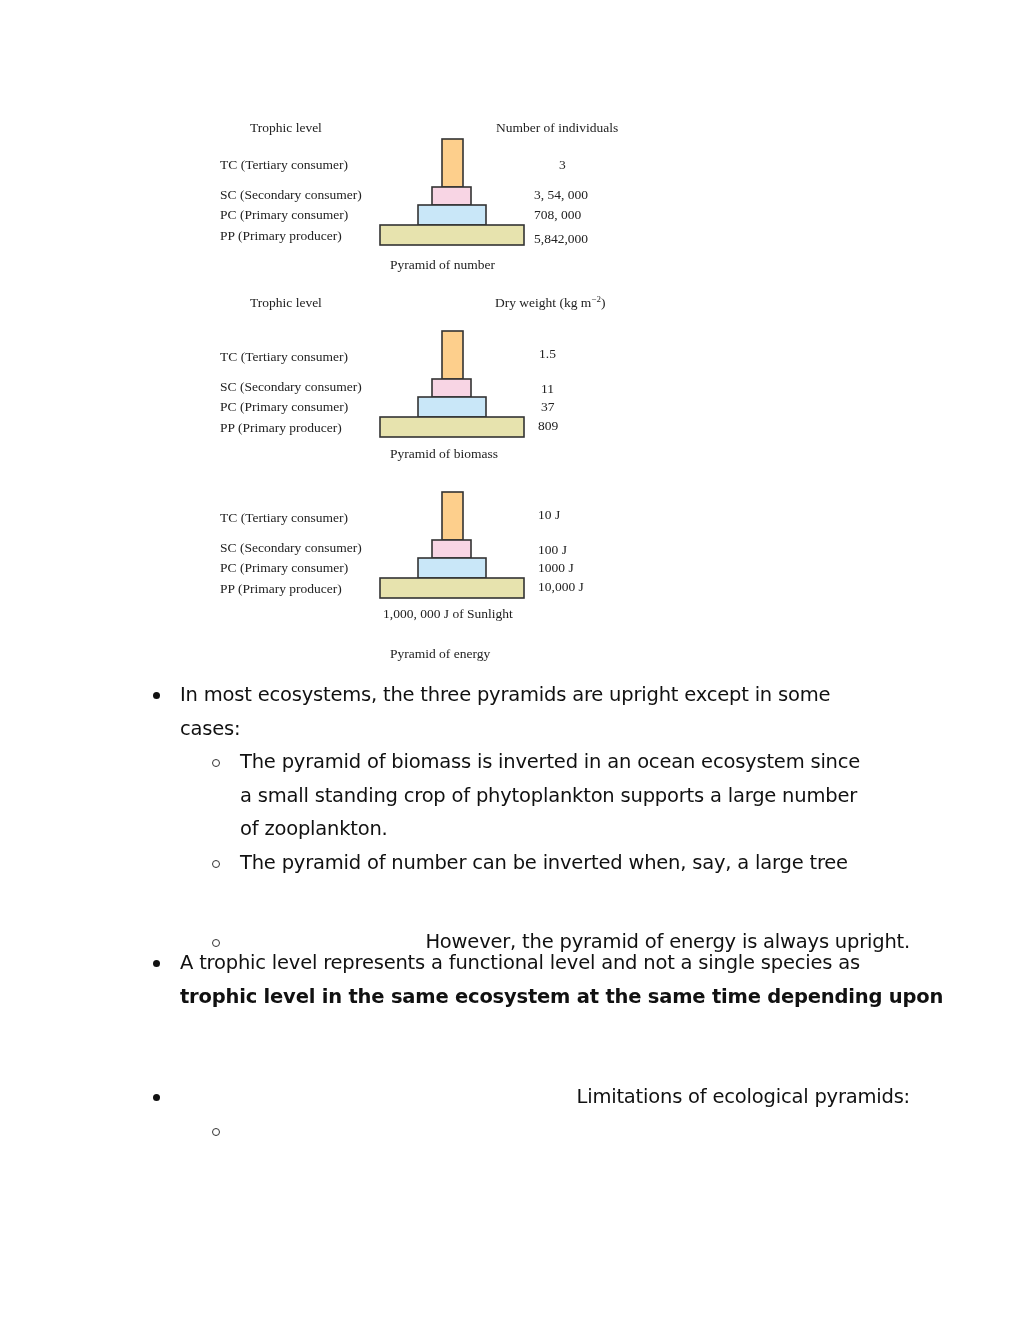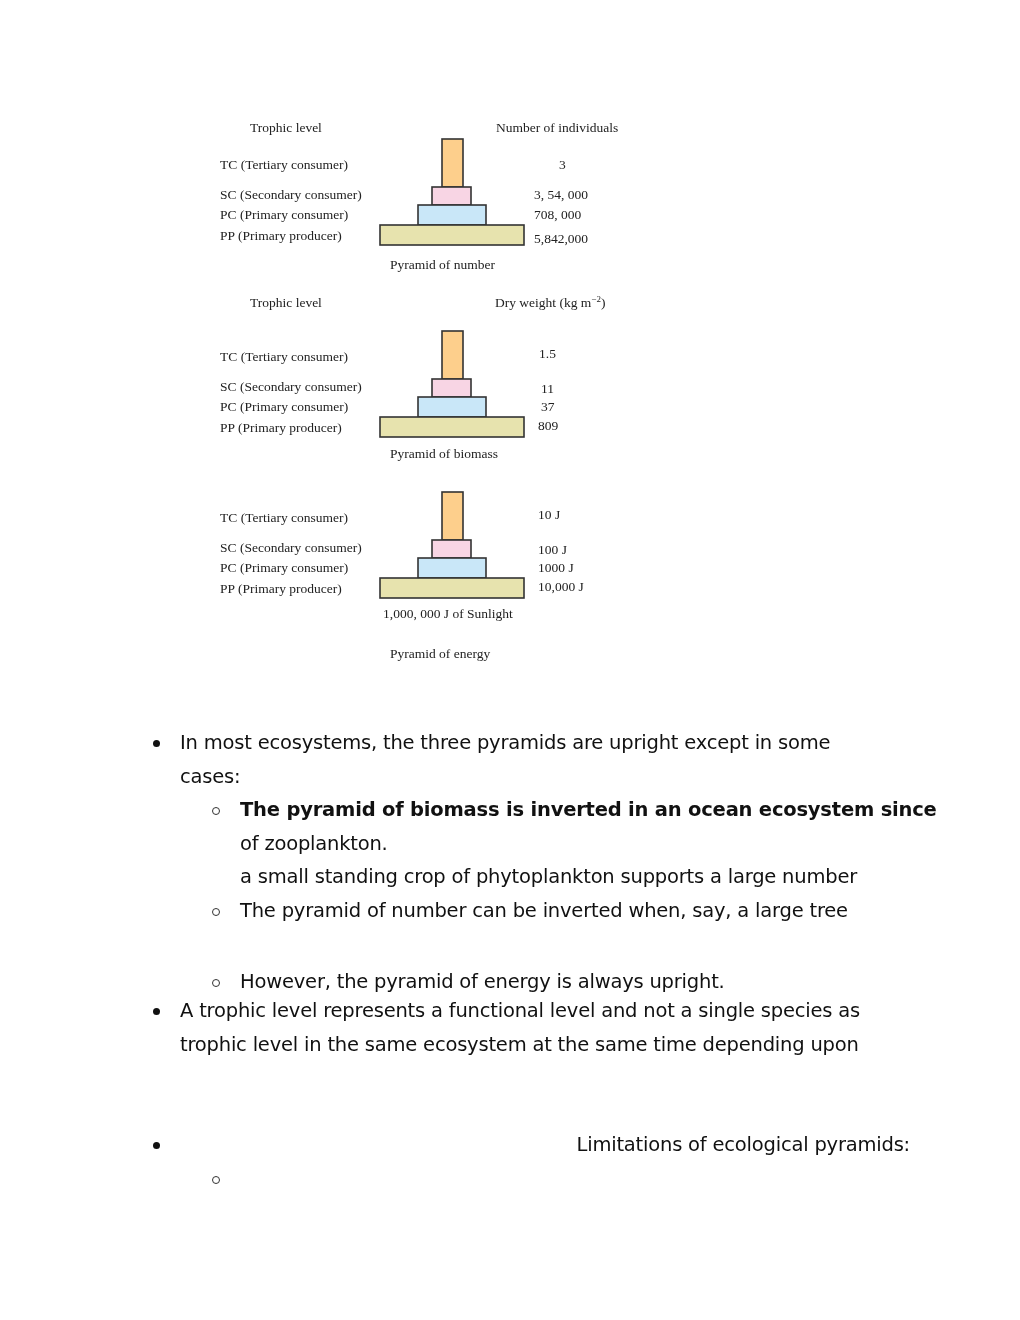--- a/index.html
+++ b/index.html
@@ -4,21 +4,21 @@
 <style>
   html, body { margin: 0; padding: 0; background: #ffffff; }
   body { width: 1020px; height: 1320px; position: relative; overflow: hidden; }
   .fig { position: absolute; left: 0; top: 0; width: 1020px; height: 680px; }
   .fig text { font-family: "Liberation Serif", "DejaVu Serif", serif; font-size: 13.5px; fill: #222; }
   .body-text {
     position: absolute; left: 0; top: 678px; width: 1020px;
     font-family: "DejaVu Sans", "Liberation Sans", sans-serif;
     font-size: 19.5px; color: #111; letter-spacing: -0.2px;
   }
-  .item { position: absolute; line-height: 33.5px; margin-top: 48px; }
+  .item { position: absolute; line-height: 33.5px; }
   .lvl1 { left: 180px; width: 730px; }
   .lvl2 { left: 240px; width: 670px; }
   .bullet { position: absolute; }
   .bullet.disc { width: 7px; height: 7px; border-radius: 50%; background: #111; left: -27px; top: 14px; }
   .bullet.circle { width: 6px; height: 6px; border-radius: 50%; border: 1px solid #333; left: -28px; top: 14px; box-sizing: border-box; width: 8px; height: 8px; }
 </style>
 </head>
 <body>
 
 <svg class="fig" viewBox="0 0 1020 680" xmlns="http://www.w3.org/2000/svg">
@@ -89,36 +89,36 @@
 </svg>
 
 <div class="body-text" id="bullet-root">
     <div class="item lvl1" style="top: 0px;">
       <span class="bullet disc"></span>
       <div style="white-space: nowrap;">In most ecosystems, the three pyramids are upright except in some</div>
       <div style="white-space: nowrap;">cases:</div>
     </div>
     <div class="item lvl2" style="top: 67px;">
       <span class="bullet circle"></span>
-      <div style="white-space: nowrap; font-weight: bold;">The pyramid of biomass is inverted in an ocean ecosystem since</div>
+      <div style="white-space: nowrap;">The pyramid of biomass is inverted in an ocean ecosystem since</div>
+      <div style="white-space: nowrap;">a small standing crop of phytoplankton supports a large number</div>
       <div style="white-space: nowrap;">of zooplankton.</div>
-      <div style="white-space: nowrap;">a small standing crop of phytoplankton supports a large number</div>
     </div>
     <div class="item lvl2" style="top: 167.5px;">
       <span class="bullet circle"></span>
       <div style="white-space: nowrap;">The pyramid of number can be inverted when, say, a large tree</div>
     </div>
-    <div class="item lvl2" style="top: 239px;">
+    <div class="item lvl2" style="top: 247px; text-align: right;">
       <span class="bullet circle"></span>
       <div style="white-space: nowrap;">However, the pyramid of energy is always upright.</div>
     </div>
     <div class="item lvl1" style="top: 268px;">
       <span class="bullet disc"></span>
       <div style="white-space: nowrap;">A trophic level represents a functional level and not a single species as</div>
-      <div style="white-space: nowrap;">trophic level in the same ecosystem at the same time depending upon</div>
+      <div style="white-space: nowrap; font-weight: bold;">trophic level in the same ecosystem at the same time depending upon</div>
     </div>
     <div class="item lvl1" style="top: 402px; text-align: right;">
       <span class="bullet disc"></span>
       <div style="white-space: nowrap;">Limitations of ecological pyramids:</div>
     </div>
     <div class="item lvl2" style="top: 435.5px;">
       <span class="bullet circle"></span>
     </div>
   </div>
 

